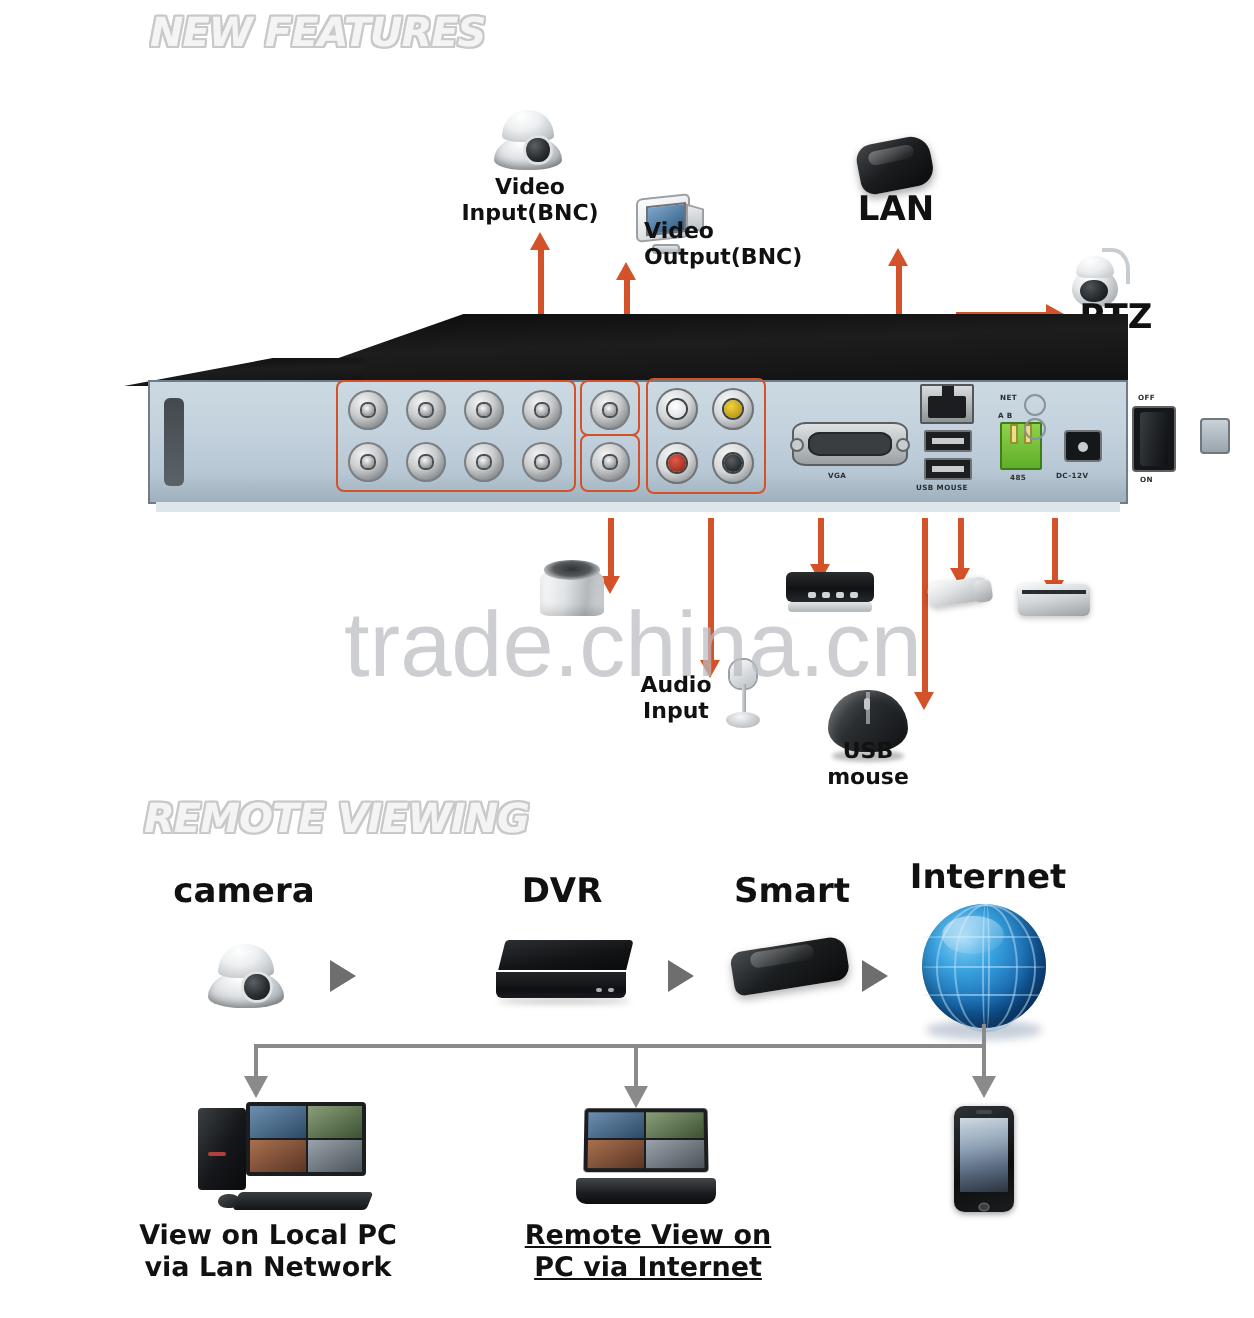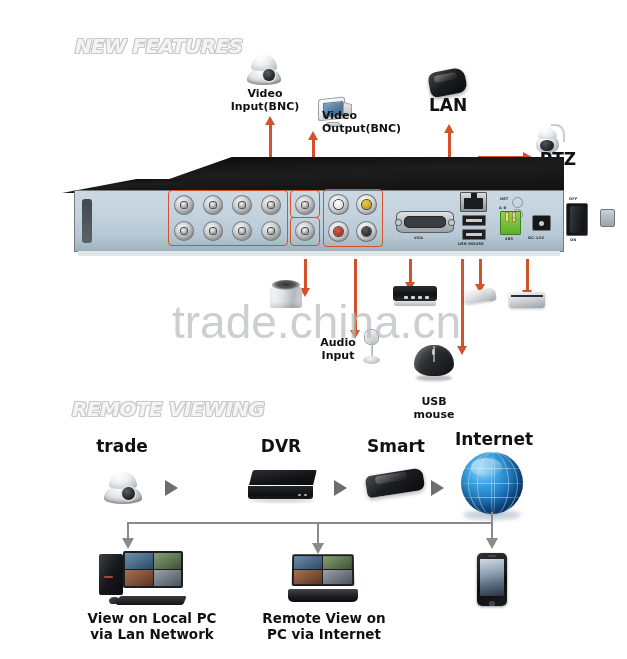--- a/index.html
+++ b/index.html
@@ -449,21 +449,21 @@
     position:absolute;left:16%;top:20%;width:56%;height:22%;
     background:linear-gradient(160deg,rgba(255,255,255,.3),rgba(255,255,255,0));
     border-radius:5px;transform:rotate(-9deg);
   }
 </style>
 </head>
 <body>
 
 <div class="stage">
 
-  <div class="abs banner" style="left:75px;top:4px;margin-top:30px;">NEW FEATURES</div>
+  <div class="abs banner" style="left:75px;top:4px;">NEW FEATURES</div>
 
   <div class="dome abs" style="left:247px;top:55px;width:34px;height:30px;">
     <div class="base"></div>
       <div class="cap"></div>
       <div class="lens"></div>
   </div>
   <div class="abs lbl lbl-md" style="left:228px;top:88px;width:74px;">Video
 Input(BNC)</div>
 
   <div class="monitor abs" style="left:318px;top:98px;width:34px;height:30px;">
@@ -658,28 +658,28 @@
   </div>
   <div class="abs lbl lbl-md" style="left:312px;top:337px;width:52px;">Audio
 Input</div>
 
   <div class="mouse abs" style="left:414px;top:345px;width:40px;height:36px;">
     <div class="shellm"></div>
       <div class="split"></div>
       <div class="wheel"></div>
       <div class="shadow"></div>
   </div>
-  <div class="abs lbl lbl-md" style="left:406px;top:396px;width:56px;">USB
+  <div class="abs lbl lbl-md" style="left:406px;top:370px;width:56px;">USB
 mouse</div>
 
   <div class="abs watermark" style="left:172px;top:295px;">trade.china.cn</div>
 
   <div class="abs banner" style="left:72px;top:397px;">REMOTE VIEWING</div>
 
-  <div class="abs lbl lbl-lg" style="left:84px;top:437px;width:76px;">trade</div>
+  <div class="abs lbl lbl-lg" style="left:84px;top:437px;width:76px;">camera</div>
   <div class="dome abs" style="left:104px;top:472px;width:38px;height:32px;">
     <div class="base"></div>
       <div class="cap"></div>
       <div class="lens"></div>
   </div>
 
   <div class="abs tri-right" style="left:165px;top:480px;"></div>
 
   <div class="abs lbl lbl-lg" style="left:249px;top:437px;width:64px;">DVR</div>
   <div class="dvrsmall abs" style="left:248px;top:470px;width:68px;height:32px;">
@@ -736,35 +736,35 @@
       <div class="grid">
         <div style="background:linear-gradient(150deg,#6d8fb0,#2c4a66);"></div>
         <div style="background:linear-gradient(150deg,#8a9e7a,#3c5230);"></div>
         <div style="background:linear-gradient(150deg,#a9704f,#5a3524);"></div>
         <div style="background:linear-gradient(150deg,#9aa3ab,#4a5359);"></div>
       </div>
     </div>
     <div class="kbd"></div>
     <div class="mse"></div>
   </div>
-  <div class="abs lbl lbl-xl" style="left:86px;top:611px;width:132px;">View on Local PC
+  <div class="abs lbl lbl-xl" style="left:68px;top:611px;width:132px;">View on Local PC
 via Lan Network</div>
 
   <div class="laptop abs" style="left:288px;top:554px;width:70px;height:48px;">
     <div class="scr2">
       <div class="grid2">
         <div style="background:linear-gradient(150deg,#6d8fb0,#2c4a66);"></div>
         <div style="background:linear-gradient(150deg,#8a9e7a,#3c5230);"></div>
         <div style="background:linear-gradient(150deg,#a9704f,#5a3524);"></div>
         <div style="background:linear-gradient(150deg,#9aa3ab,#4a5359);"></div>
       </div>
     </div>
     <div class="deck"></div>
   </div>
-  <div class="abs lbl lbl-xl" style="left:259px;top:611px;width:130px;">Remote View on
+  <div class="abs lbl lbl-xl" style="left:259px;top:611px;width:130px;text-decoration:underline;">Remote View on
 PC via Internet</div>
 
   <div class="phone abs" style="left:477px;top:553px;width:30px;height:53px;">
     <div class="frame"></div>
     <div class="spk"></div>
     <div class="scr3"></div>
     <div class="hbtn"></div>
   </div>
 
 </div>

